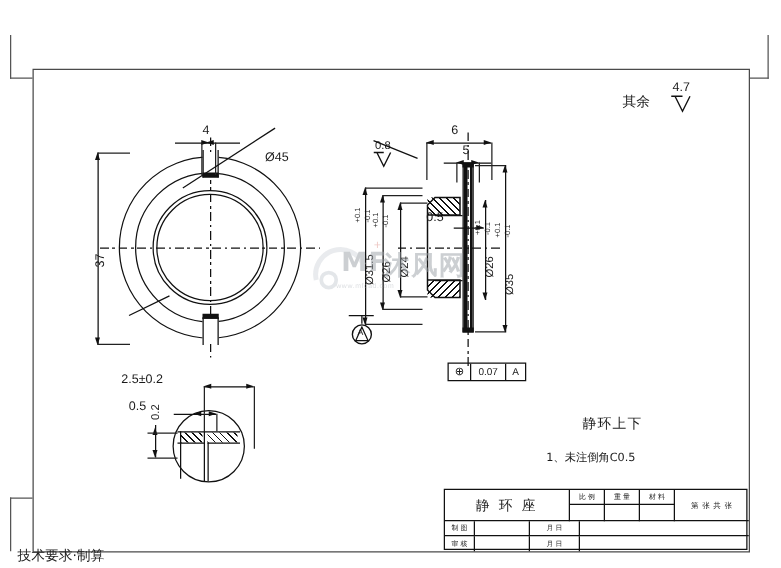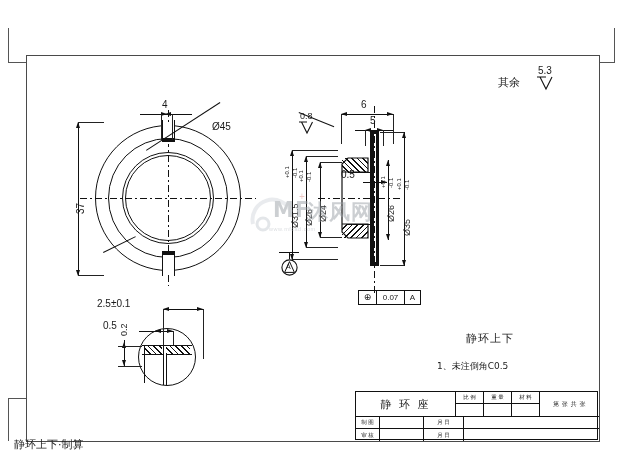--- a/index.html
+++ b/index.html
@@ -87,21 +87,21 @@
   <div class="cropmark cm-tl"></div>
   <div class="cropmark cm-tr"></div>
   <div class="cropmark cm-bl"></div>
 
   <div class="abs sheet-border"></div>
 
   <div class="abs" style="left:498px;top:72px;">
     <span class="t t11 t-cn">其余</span>
   </div>
   <div class="abs" style="left:537px;top:66px;">
-    <span class="abs t t10" style="left:1px;top:0px;">5.3</span>
+    <span class="abs t t10" style="left:1px;top:0px;">4.7</span>
     <svg class="abs" style="left:0px;top:10px;" width="20" height="14" viewBox="0 0 20 14">
       <path d="M0 1 L9 1 M3 1 L9 13 L15 1" stroke="#111" stroke-width="1.1" fill="none"></path>
     </svg>
   </div>
 
   <div class="abs" style="left:88px;top:118px;width:160px;height:160px;">
 
     <div class="circ" style="left:7px;top:7px;width:146px;height:146px;"></div>
 
     <div class="circ" style="left:20px;top:20px;width:120px;height:120px;"></div>
@@ -296,21 +296,21 @@
     <div class="ln v1" style="left:36px;top:26px;height:31px;"></div>
     <div class="ln v1" style="left:14px;top:17px;height:38px;"></div>
   </div>
 
   <div class="abs" style="left:97px;top:295px;">
     <div class="ln h1 dim" style="left:66px;top:14px;width:40px;"></div>
     <div class="ar ar-l" style="left:66px;top:11.5px;"></div>
     <div class="ar ar-r" style="left:100px;top:11.5px;"></div>
     <div class="ln v1 thin" style="left:66px;top:14px;height:22px;"></div>
     <div class="ln v1 thin" style="left:106px;top:14px;height:50px;"></div>
-    <span class="abs t t10" style="left:0px;top:4px;">2.5±0.1</span>
+    <span class="abs t t10" style="left:0px;top:4px;">2.5±0.2</span>
   </div>
 
   <div class="abs" style="left:103px;top:317px;">
     <div class="ln h1 dim" style="left:36px;top:14px;width:34px;"></div>
     <div class="ar ar-l" style="left:52px;top:11.5px;"></div>
     <div class="ar ar-r" style="left:64px;top:11.5px;"></div>
     <div class="ln v1 thin" style="left:60px;top:14px;height:14px;"></div>
     <div class="ln v1 thin" style="left:70px;top:14px;height:14px;"></div>
     <span class="abs t t10" style="left:0px;top:4px;">0.5</span>
   </div>
@@ -357,15 +357,15 @@
     <svg class="abs" style="left:-6px;top:2px;" width="46" height="40" viewBox="0 0 46 40">
       <path d="M4 30 A20 20 0 0 1 42 18" stroke="#c9ced4" stroke-width="4" fill="none" opacity="0.8"></path>
       <circle cx="14" cy="30" r="6" fill="none" stroke="#c9ced4" stroke-width="3"></circle>
     </svg>
     <span class="abs wm-txt" style="left:18px;top:6px;">MF</span>
     <span class="abs wm-txt t-cn" style="left:52px;top:6px;">沐风网</span>
     <span class="abs wm-sub" style="left:14px;top:34px;">www.mfcad.com</span>
     <span class="abs wm-mark" style="left:44px;top:-1px;font-size:10px;">+</span>
   </div>
 
-  <div class="abs bottomcap t-cn">静环上下·制算</div>
+  <div class="abs bottomcap t-cn">技术要求·制算</div>
 
 </div>
 
 </body></html>

